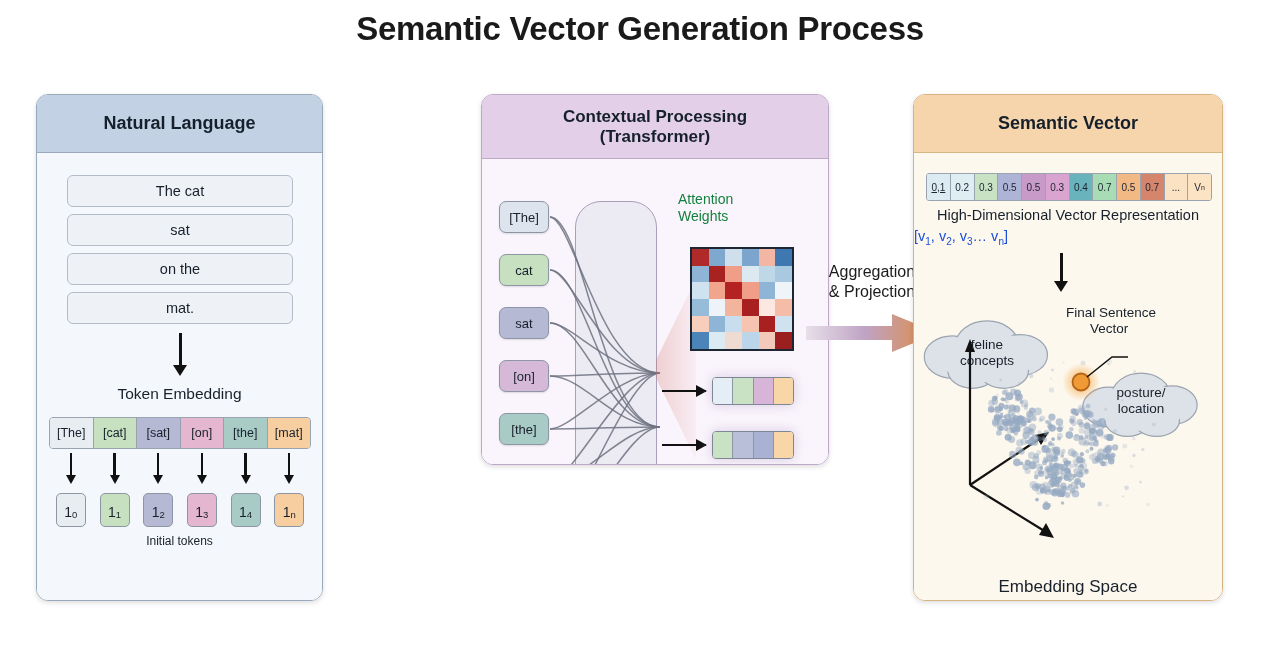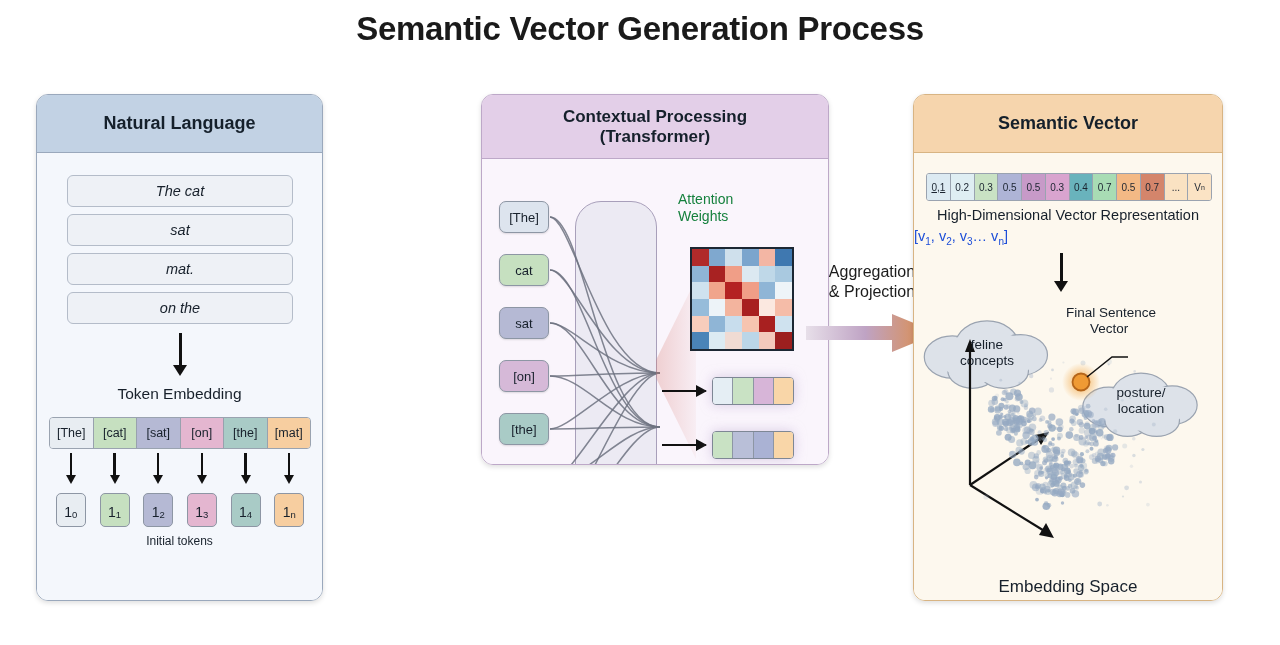--- a/index.html
+++ b/index.html
@@ -54,21 +54,21 @@
   #panel-sv { left: 913px; top: 94px; width: 310px; height: 507px; border-color: #d8b483; }
   #panel-sv .panel-head { background: #f6d5ad; border-bottom-color: #d8b483; }
   #panel-sv .panel-body { background: #fdf8ee; }
 
   
   .sent-list { position: absolute; left: 30px; top: 22px; width: 226px; }
   .sent-box {
     height: 32px; margin-bottom: 7px;
     background: #eef1f6; border: 1px solid #b4bcc9; border-radius: 6px;
     display: flex; align-items: center; justify-content: center;
-    font-size: 14.5px; color: #17202b; font-style: italic;
+    font-size: 14.5px; color: #17202b;
   }
   .down-arrow {
     position: absolute; display: flex; flex-direction: column;
     align-items: center; justify-content: flex-start;
   }
   .down-arrow .shaft { width: 3px; background: #111; }
   .down-arrow .head {
     width: 0; height: 0; border-left: 7px solid transparent;
     border-right: 7px solid transparent; border-top: 11px solid #111;
   }
@@ -202,22 +202,22 @@
 
   <div class="title">Semantic Vector Generation Process</div>
 
   <div class="panel" id="panel-nl">
     <div class="panel-head">Natural Language</div>
     <div class="panel-body">
 
       <div class="sent-list">
         <div class="sent-box">The cat</div>
         <div class="sent-box">sat</div>
+        <div class="sent-box">on the</div>
         <div class="sent-box">mat.</div>
-        <div class="sent-box">on the</div>
       </div>
 
       <div class="down-arrow" id="nl-big-arrow">
         <div class="shaft"></div>
           <div class="head"></div>
       </div>
 
       <div class="cap" id="cap-token-embed">Token Embedding</div>
 
       <div class="embed-row" id="embed-row">

